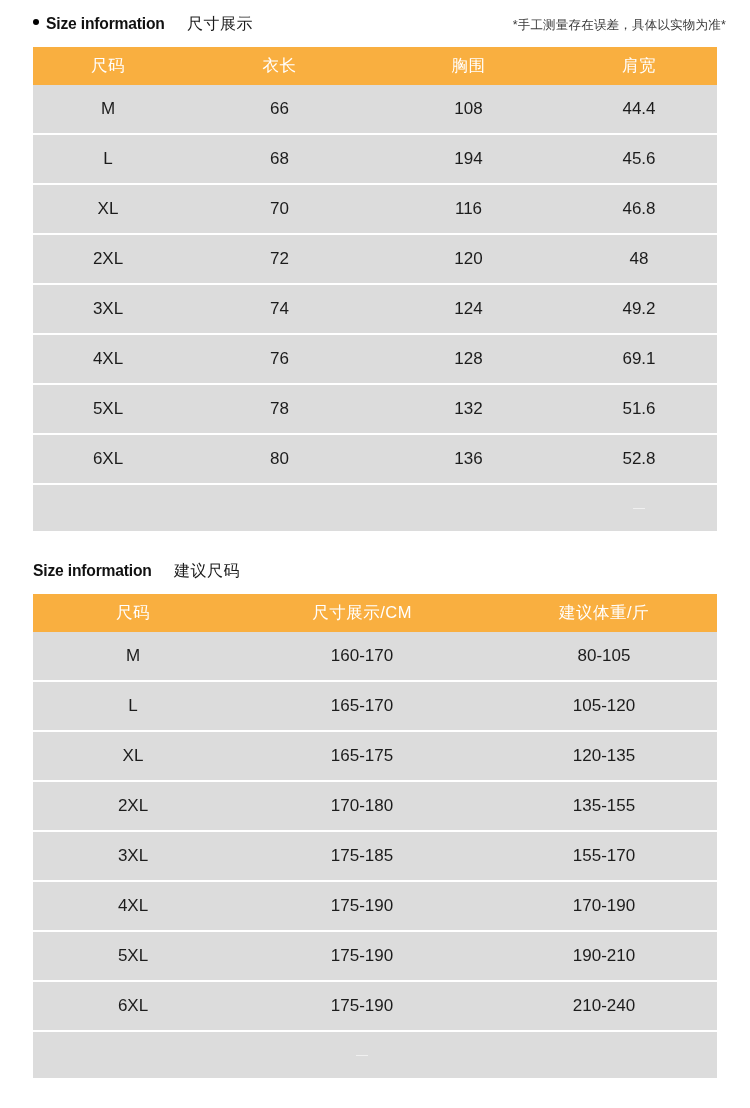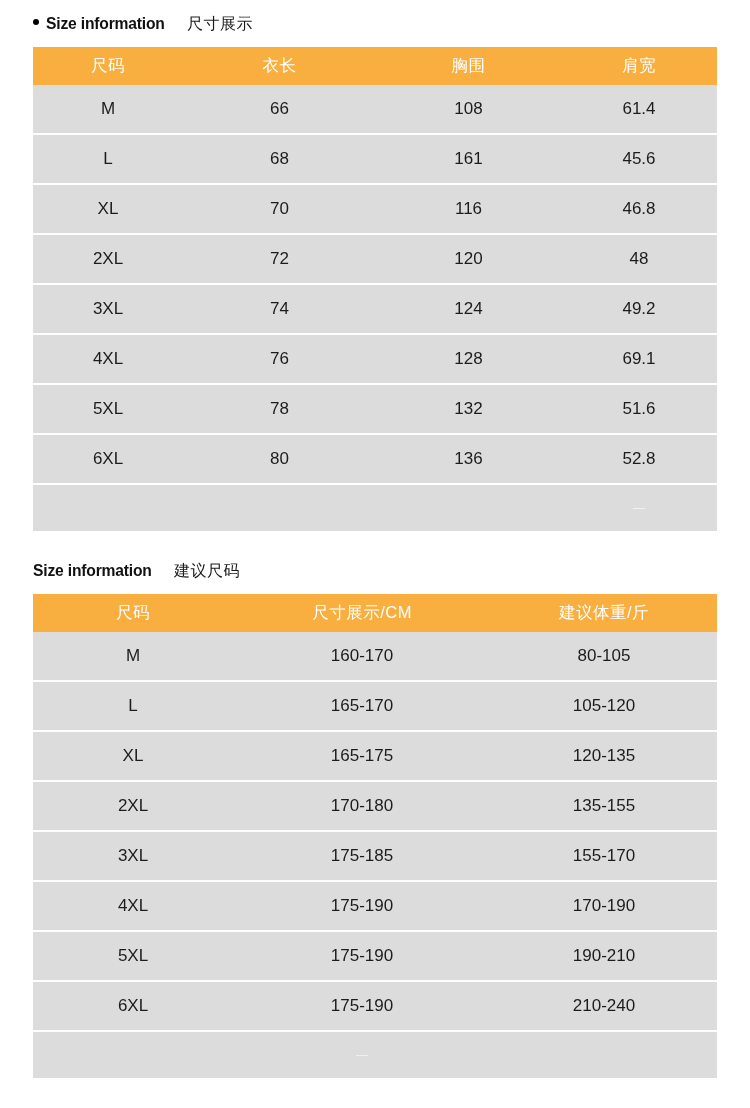--- a/index.html
+++ b/index.html
@@ -137,20 +137,21 @@
 <div class="page">
 
   <div class="spacer-a"></div>
 
   <div class="section-head">
     <div class="head-left">
       <span class="bullet"></span>
       <span class="head-en">Size information</span>
       <span class="head-cn">尺寸展示</span>
     </div>
+    <div class="head-note">*手工测量存在误差，具体以实物为准*</div>
   </div>
 
   <div class="spacer-c"></div>
 
   <table class="size-table t1">
     <colgroup>
       <col class="c0">
         <col class="c1">
         <col class="c2">
         <col class="c3">
@@ -161,26 +162,26 @@
         <th>衣长</th>
         <th>胸围</th>
         <th>肩宽</th>
       </tr>
     </thead>
     <tbody>
       <tr>
         <td>M</td>
         <td>66</td>
         <td>108</td>
-        <td>61.4</td>
+        <td>44.4</td>
       </tr>
       <tr>
         <td>L</td>
         <td>68</td>
-        <td>161</td>
+        <td>194</td>
         <td>45.6</td>
       </tr>
       <tr>
         <td>XL</td>
         <td>70</td>
         <td>116</td>
         <td>46.8</td>
       </tr>
       <tr>
         <td>2XL</td>

